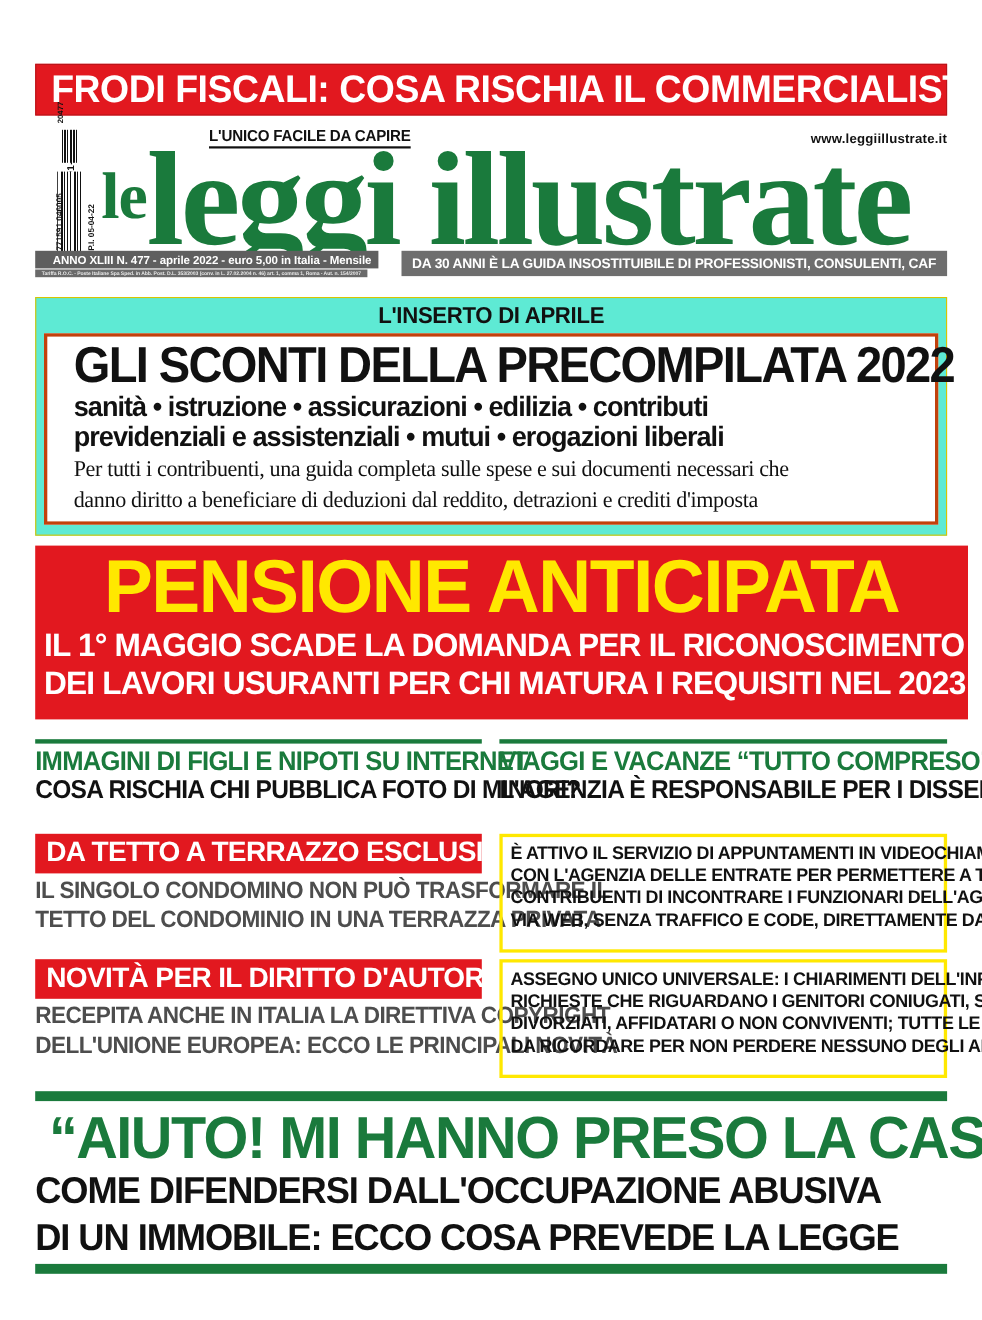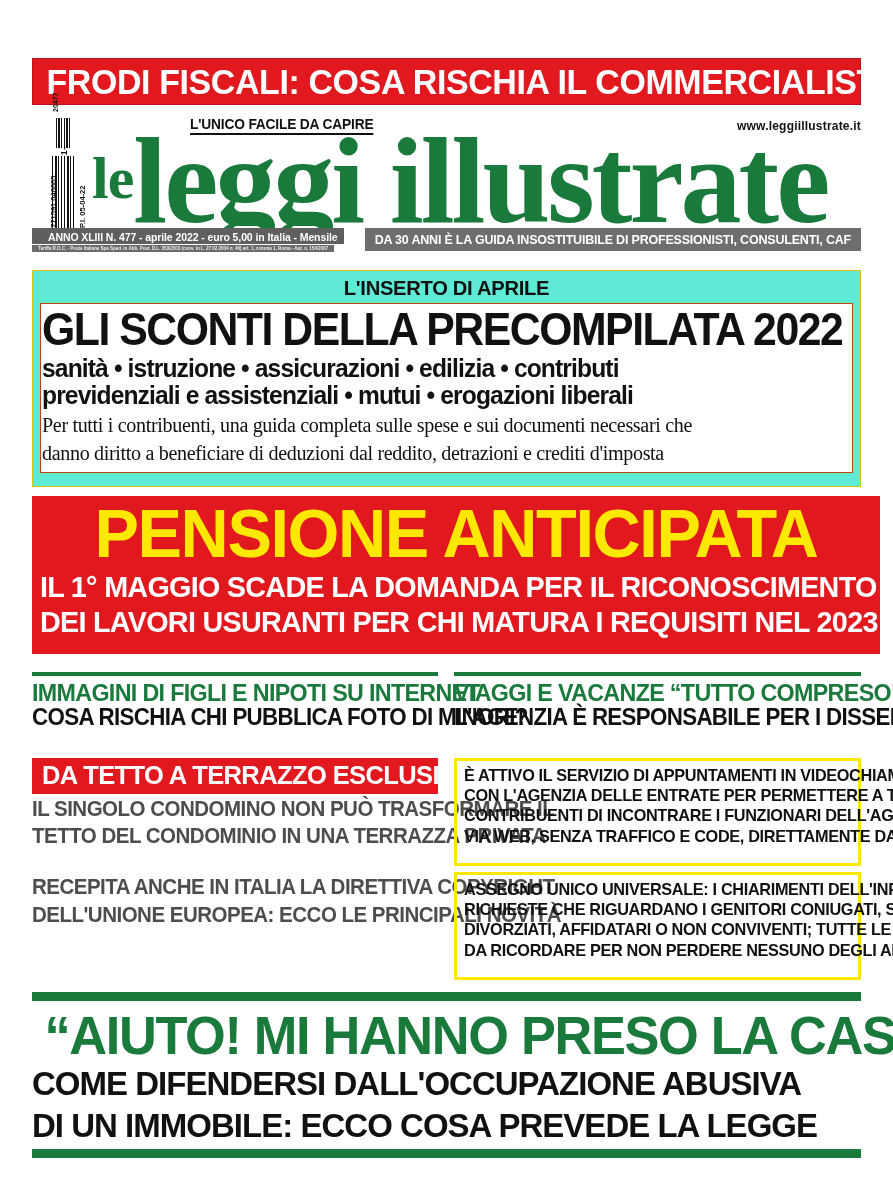--- a/index.html
+++ b/index.html
@@ -232,22 +232,22 @@
     font-weight: 700;
     color: #111;
     letter-spacing: -0.3px;
     padding: 6px 0 5px 0;
     line-height: 1;
     transform: scaleX(0.96);
   }
   .insert-white {
     background: #ffffff;
     margin: 0 7px 6px 7px;
-    padding: 2px 8px 7px 1px;
-    border: 1px solid #c2410c;
+    padding: 2px 8px 7px 24px;
+    border: 3px solid #c2410c;
   }
   .insert-title {
     font-size: 46px;
     font-weight: 700;
     color: #111;
     letter-spacing: -1.6px;
     line-height: 1.02;
     white-space: nowrap;
     transform: scaleX(0.93);
     transform-origin: left center;
@@ -493,20 +493,21 @@
         <div class="yellowbox-line">È ATTIVO IL SERVIZIO DI APPUNTAMENTI IN VIDEOCHIAMATA</div>
         <div class="yellowbox-line">CON L'AGENZIA DELLE ENTRATE PER PERMETTERE A TUTTI I</div>
         <div class="yellowbox-line">CONTRIBUENTI DI INCONTRARE I FUNZIONARI DELL'AGENZIA</div>
         <div class="yellowbox-line">VIA WEB, SENZA TRAFFICO E CODE, DIRETTAMENTE DA CASA</div>
       </div>
     </div>
   </div>
 
   <div class="row-mid-2">
     <div class="col-left">
+      <div class="redbar">NOVITÀ PER IL DIRITTO D'AUTORE</div>
       <div class="graysub">RECEPITA ANCHE IN ITALIA LA DIRETTIVA COPYRIGHT</div>
       <div class="graysub">DELL'UNIONE EUROPEA: ECCO LE PRINCIPALI NOVITÀ</div>
     </div>
     <div class="col-right">
       <div class="yellowbox">
         <div class="yellowbox-line">ASSEGNO UNICO UNIVERSALE: I CHIARIMENTI DELL'INPS SULLE</div>
         <div class="yellowbox-line">RICHIESTE CHE RIGUARDANO I GENITORI CONIUGATI, SEPARATI,</div>
         <div class="yellowbox-line">DIVORZIATI, AFFIDATARI O NON CONVIVENTI; TUTTE LE DATE</div>
         <div class="yellowbox-line">DA RICORDARE PER NON PERDERE NESSUNO DEGLI ARRETRATI</div>
       </div>

